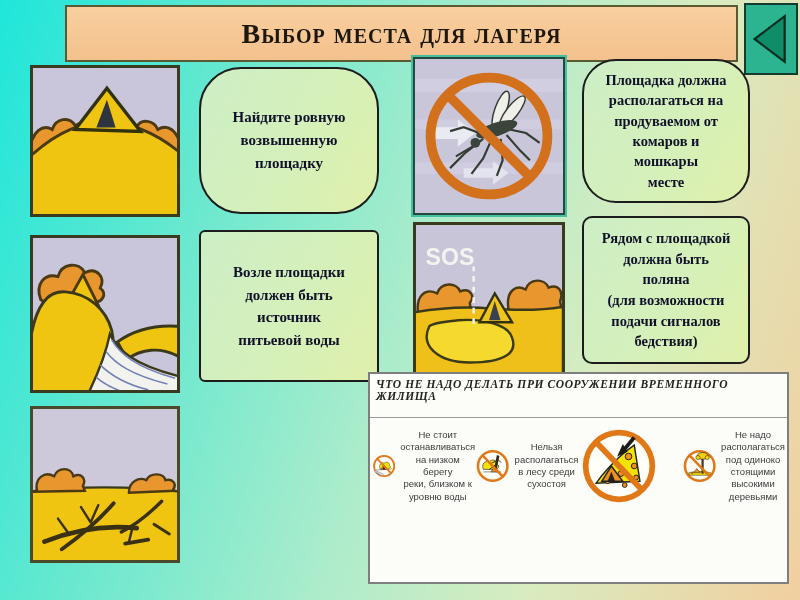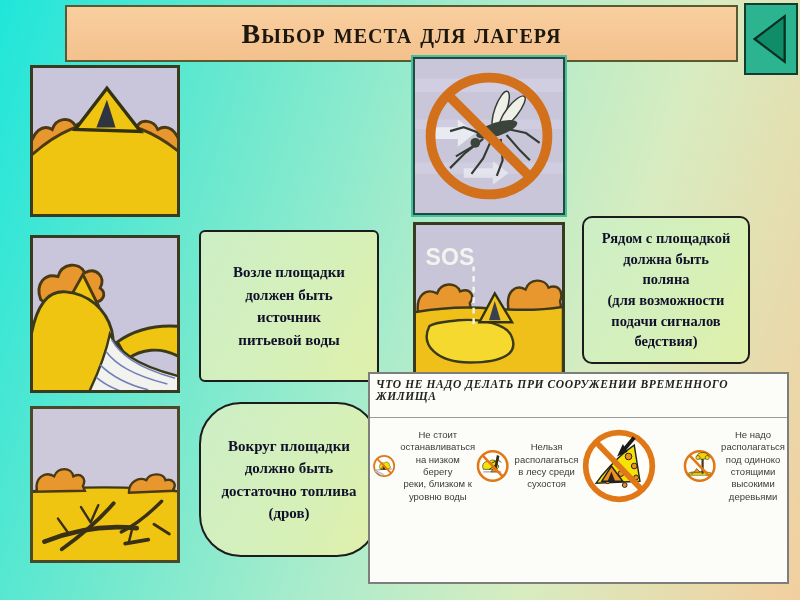--- a/index.html
+++ b/index.html
@@ -101,31 +101,30 @@
         <path d="M60,118 L50,102 M60,118 L68,100" stroke-width="2.5"></path>
         <path d="M92,128 C108,120 122,108 134,96" stroke-width="3.5"></path>
         <path d="M36,128 L26,114" stroke-width="2.5"></path>
         <path d="M96,140 L120,136" stroke-width="4"></path>
         <path d="M104,122 L100,138" stroke-width="2.5"></path>
         <path d="M126,120 L142,130" stroke-width="3"></path>
       </g>
     </svg>
   </figure>
 
+  <div class="bubble bub-1">
+    <span>Найдите ровную
+возвышенную
+площадку</span>
+  </div>
   <div class="bubble bub-2">
     <span>Возле площадки
 должен быть
 источник
 питьевой воды</span>
-  </div>
-  <div class="bubble bub-3">
-    <span>Вокруг площадки
-должно быть
-достаточно топлива
-(дров)</span>
   </div>
 
   <figure class="pic pic-mosq" style="margin:0">
     <svg viewBox="0 0 152 158">
       <rect width="152" height="158" fill="#c9c6da"></rect>
       <rect y="20" width="152" height="14" fill="#d6d4e4" opacity="0.6"></rect>
       <rect y="62" width="152" height="10" fill="#d6d4e4" opacity="0.5"></rect>
       <rect y="106" width="152" height="12" fill="#d6d4e4" opacity="0.5"></rect>
       <polygon points="14,70 44,70 44,62 62,76 44,90 44,82 14,82" fill="#eceef4" opacity="0.9"></polygon>
       <polygon points="50,112 80,112 80,105 96,117 80,129 80,122 50,122" fill="#eceef4" opacity="0.7"></polygon>
@@ -154,20 +153,28 @@
       <path d="M96,76 C94,60 104,52 114,58 C118,46 134,46 138,56 C148,52 154,60 150,70 L152,82 L96,82 Z" fill="#e8962e" stroke="#4a3a14" stroke-width="2.5"></path>
       <path d="M2,82 C0,64 10,56 22,62 C26,50 42,50 46,60 C56,56 62,64 56,72 L58,84 L0,86 Z" fill="#e8962e" stroke="#4a3a14" stroke-width="2.5"></path>
       <path d="M-3,82 C30,76 60,76 80,78 C110,80 130,80 153,76 L153,146 L-3,146 Z" fill="#eec019" stroke="#3a3a1a" stroke-width="2.5"></path>
       <path d="M14,96 C4,116 22,134 56,134 C92,134 106,124 100,108 C96,94 68,88 44,90 C28,92 20,92 14,96 Z" fill="#f6d92e" stroke="#3a3a1a" stroke-width="2.5"></path>
       <path d="M66,92 L82,62 L100,92 Z" fill="#f0c41e" stroke="#32320f" stroke-width="2.5"></path>
       <path d="M76,90 L82,70 L88,90 Z" fill="#3a4050"></path>
       <line x1="60" y1="94" x2="60" y2="34" stroke="#f6f6ee" stroke-width="2.5" stroke-dasharray="6 5"></line>
     </svg>
   </figure>
 
+  <div class="bubble bub-4">
+    <span>Площадка должна
+располагаться на
+продуваемом от
+комаров и
+мошкары
+месте</span>
+  </div>
   <div class="bubble bub-5">
     <span>Рядом с площадкой
 должна быть
 поляна
 (для возможности
 подачи сигналов
 бедствия)</span>
   </div>
 
   <section class="dont-panel">

